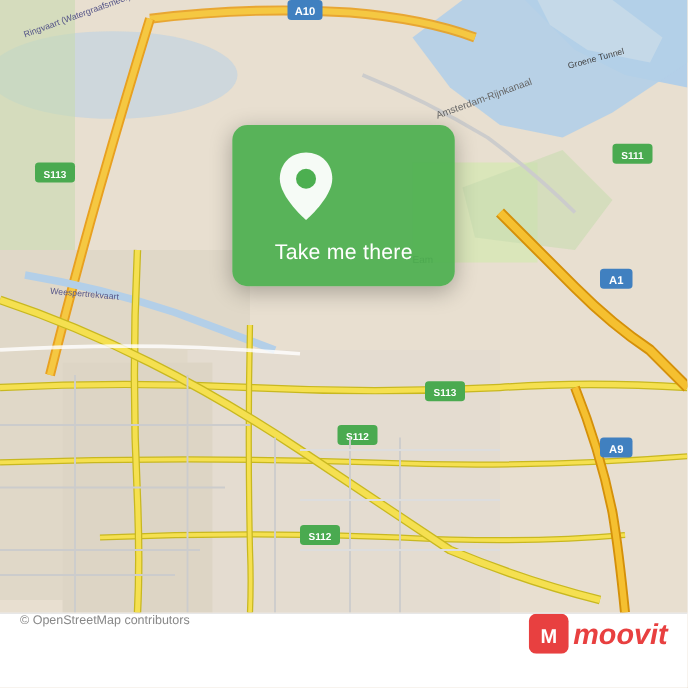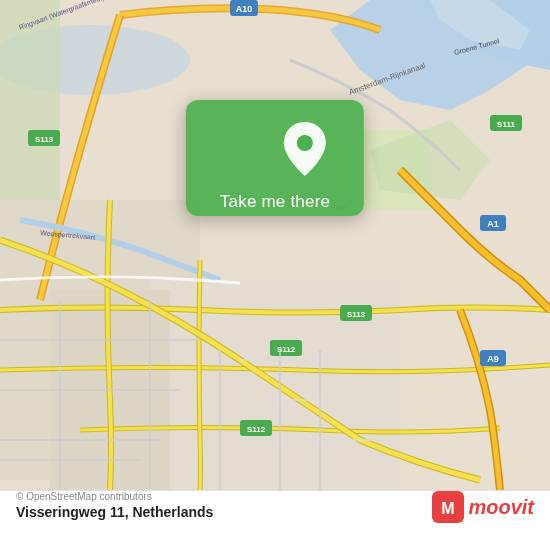--- a/index.html
+++ b/index.html
@@ -172,41 +172,40 @@
 
     <line x1="240" y1="360" x2="400" y2="360" stroke="#ddd" stroke-width="1.5"></line>
     <line x1="240" y1="400" x2="400" y2="400" stroke="#ddd" stroke-width="1.5"></line>
     <line x1="240" y1="440" x2="400" y2="440" stroke="#ddd" stroke-width="1.5"></line>
 
     <path d="M 0,280 Q 80,275 160,278 Q 200,280 240,283" stroke="#fff" stroke-width="3" fill="none" opacity="0.8"></path>
 
   </svg>
 
   
-  <div class="overlay-box" style="position:absolute; left:50%; top:100px; transform:translateX(-50%); background:rgba(76,175,80,0.93); border-radius:12px; padding:20px 34px 4px 34px; display:flex; flex-direction:column; align-items:flex-end; gap:14px; box-shadow:0 4px 18px rgba(0,0,0,0.28);">
+  <div class="overlay-box" style="position:absolute; left:50%; top:100px; transform:translateX(-50%); background:rgba(76,175,80,0.93); border-radius:12px; padding:20px 34px 17px 34px; display:flex; flex-direction:column; align-items:flex-start; gap:14px; box-shadow:0 4px 18px rgba(0,0,0,0.28);">
 
     <div style="width:50px; height:58px; display:flex; align-items:center; justify-content:center;">
       <svg width="50" height="58" viewBox="0 0 50 58">
 
         <path d="M25 2 C13 2 4 11 4 23 C4 38 25 56 25 56 C25 56 46 38 46 23 C46 11 37 2 25 2 Z" fill="white" opacity="0.95"></path>
 
         <circle cx="25" cy="23" r="8" fill="#4caf50"></circle>
       </svg>
     </div>
 
     <button class="overlay-btn" style="background:transparent; color:white; border:none; font-size:17px; font-weight:500; cursor:pointer; letter-spacing:0.2px; white-space:nowrap;">Take me there</button>
   </div>
 </div>
 
 <div id="footer-bar">
   <div class="footer-left">
     <span style="font-size:10px; color:#888; margin-bottom:2px;">© OpenStreetMap contributors</span>
-    <span style="font-size:14px; font-weight:600; color:#222;">Visseringweg 11, Netherlands</span>
   </div>
   <div class="moovit-logo">
 
     <svg width="32" height="32" viewBox="0 0 32 32">
       <rect width="32" height="32" rx="6" fill="#e84040"></rect>
       <text x="16" y="23" text-anchor="middle" font-size="16" font-weight="900" fill="white" font-family="Arial">M</text>
     </svg>
-    <span style="font-size:20px; font-weight:800; color:#e84040; font-style:italic; font-family:Arial;">moovit</span>
+    <span style="font-size:23px; font-weight:800; color:#e84040; font-style:italic; font-family:Arial;">moovit</span>
   </div>
 </div>
 
 </body></html>

